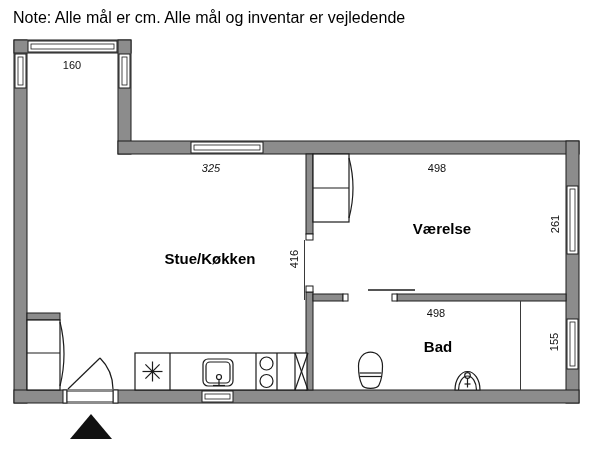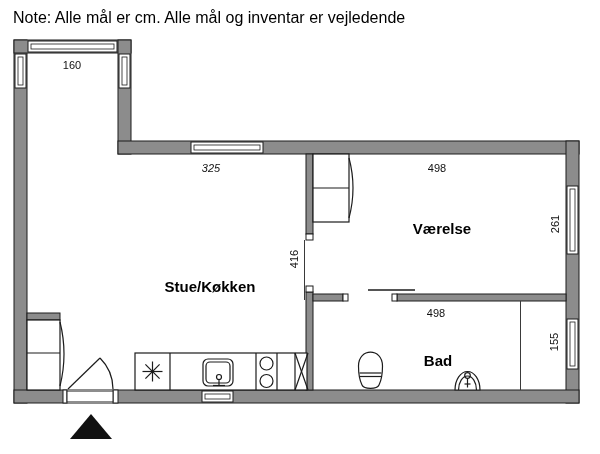--- a/index.html
+++ b/index.html
@@ -19,23 +19,23 @@
   .dim{position:absolute;font-size:11px;color:#111;transform:translate(-50%,-50%);white-space:nowrap;}
   .dim.vert{transform:translate(-50%,-50%) rotate(-90deg);}
   .room{position:absolute;font-size:15px;font-weight:bold;color:#000;transform:translate(-50%,-50%);white-space:nowrap;}
   #dim-160{left:72px;top:65px;}
   #dim-325{left:211px;top:168px;font-style:italic;}
   #dim-498-bed{left:437px;top:168px;}
   #dim-261{left:555px;top:224px;}
   #dim-416{left:294px;top:259px;}
   #dim-498-bath{left:436px;top:313px;}
   #dim-155{left:554px;top:342px;}
-  #lbl-stue{left:210px;top:258px;margin-top:28px;}
+  #lbl-stue{left:210px;top:258px;}
   #lbl-vaerelse{left:442px;top:228px;}
-  #lbl-bad{left:438px;top:360px;text-align:right;}
+  #lbl-bad{left:438px;top:346px;text-align:right;}
 </style>
 </head>
 <body>
 
 <div id="plan">
 
   <svg width="600" height="454" viewBox="0 0 600 454">
 
     <g>
       <rect class="wall" x="14" y="40" width="13" height="363"></rect>

